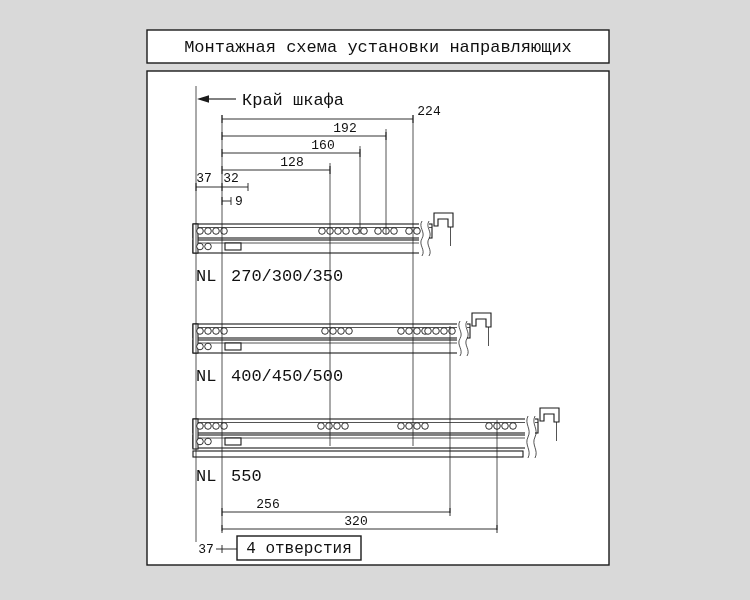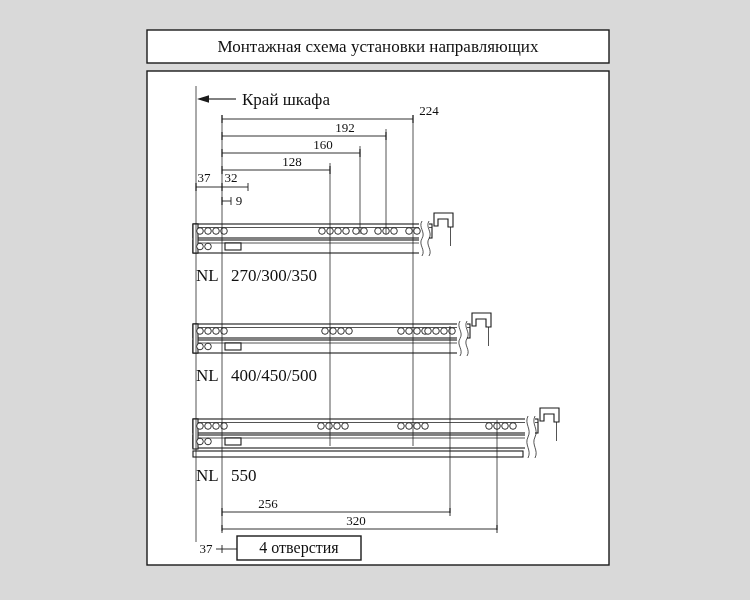--- a/index.html
+++ b/index.html
@@ -1,17 +1,17 @@
 <!DOCTYPE html>
 <html><head>
 <meta charset="utf-8">
 <style>
   html,body{margin:0;padding:0}
   .stage{width:750px;height:600px;position:relative;background:#d9d9d9;
-         font-family:Liberation Serif, serif;overflow:hidden}
+         font-family:Liberation Mono, monospace;overflow:hidden}
   svg{display:block}
   .box{fill:#ffffff;stroke:#1b1b1b;stroke-width:1.4}
   .shape{fill:#ffffff;stroke:#1b1b1b;stroke-width:1.1}
   .ln{stroke:#1b1b1b;stroke-width:1.1;fill:none}
   .thin{stroke:#1b1b1b;stroke-width:0.75;fill:none}
   .dimln{stroke:#1b1b1b;stroke-width:0.9;fill:none}
   .hole{fill:#ffffff;stroke:#1b1b1b;stroke-width:0.9}
   .band{fill:#ffffff;stroke:none}
   .arrow{fill:#1b1b1b;stroke:none}
   text{fill:#101010}

